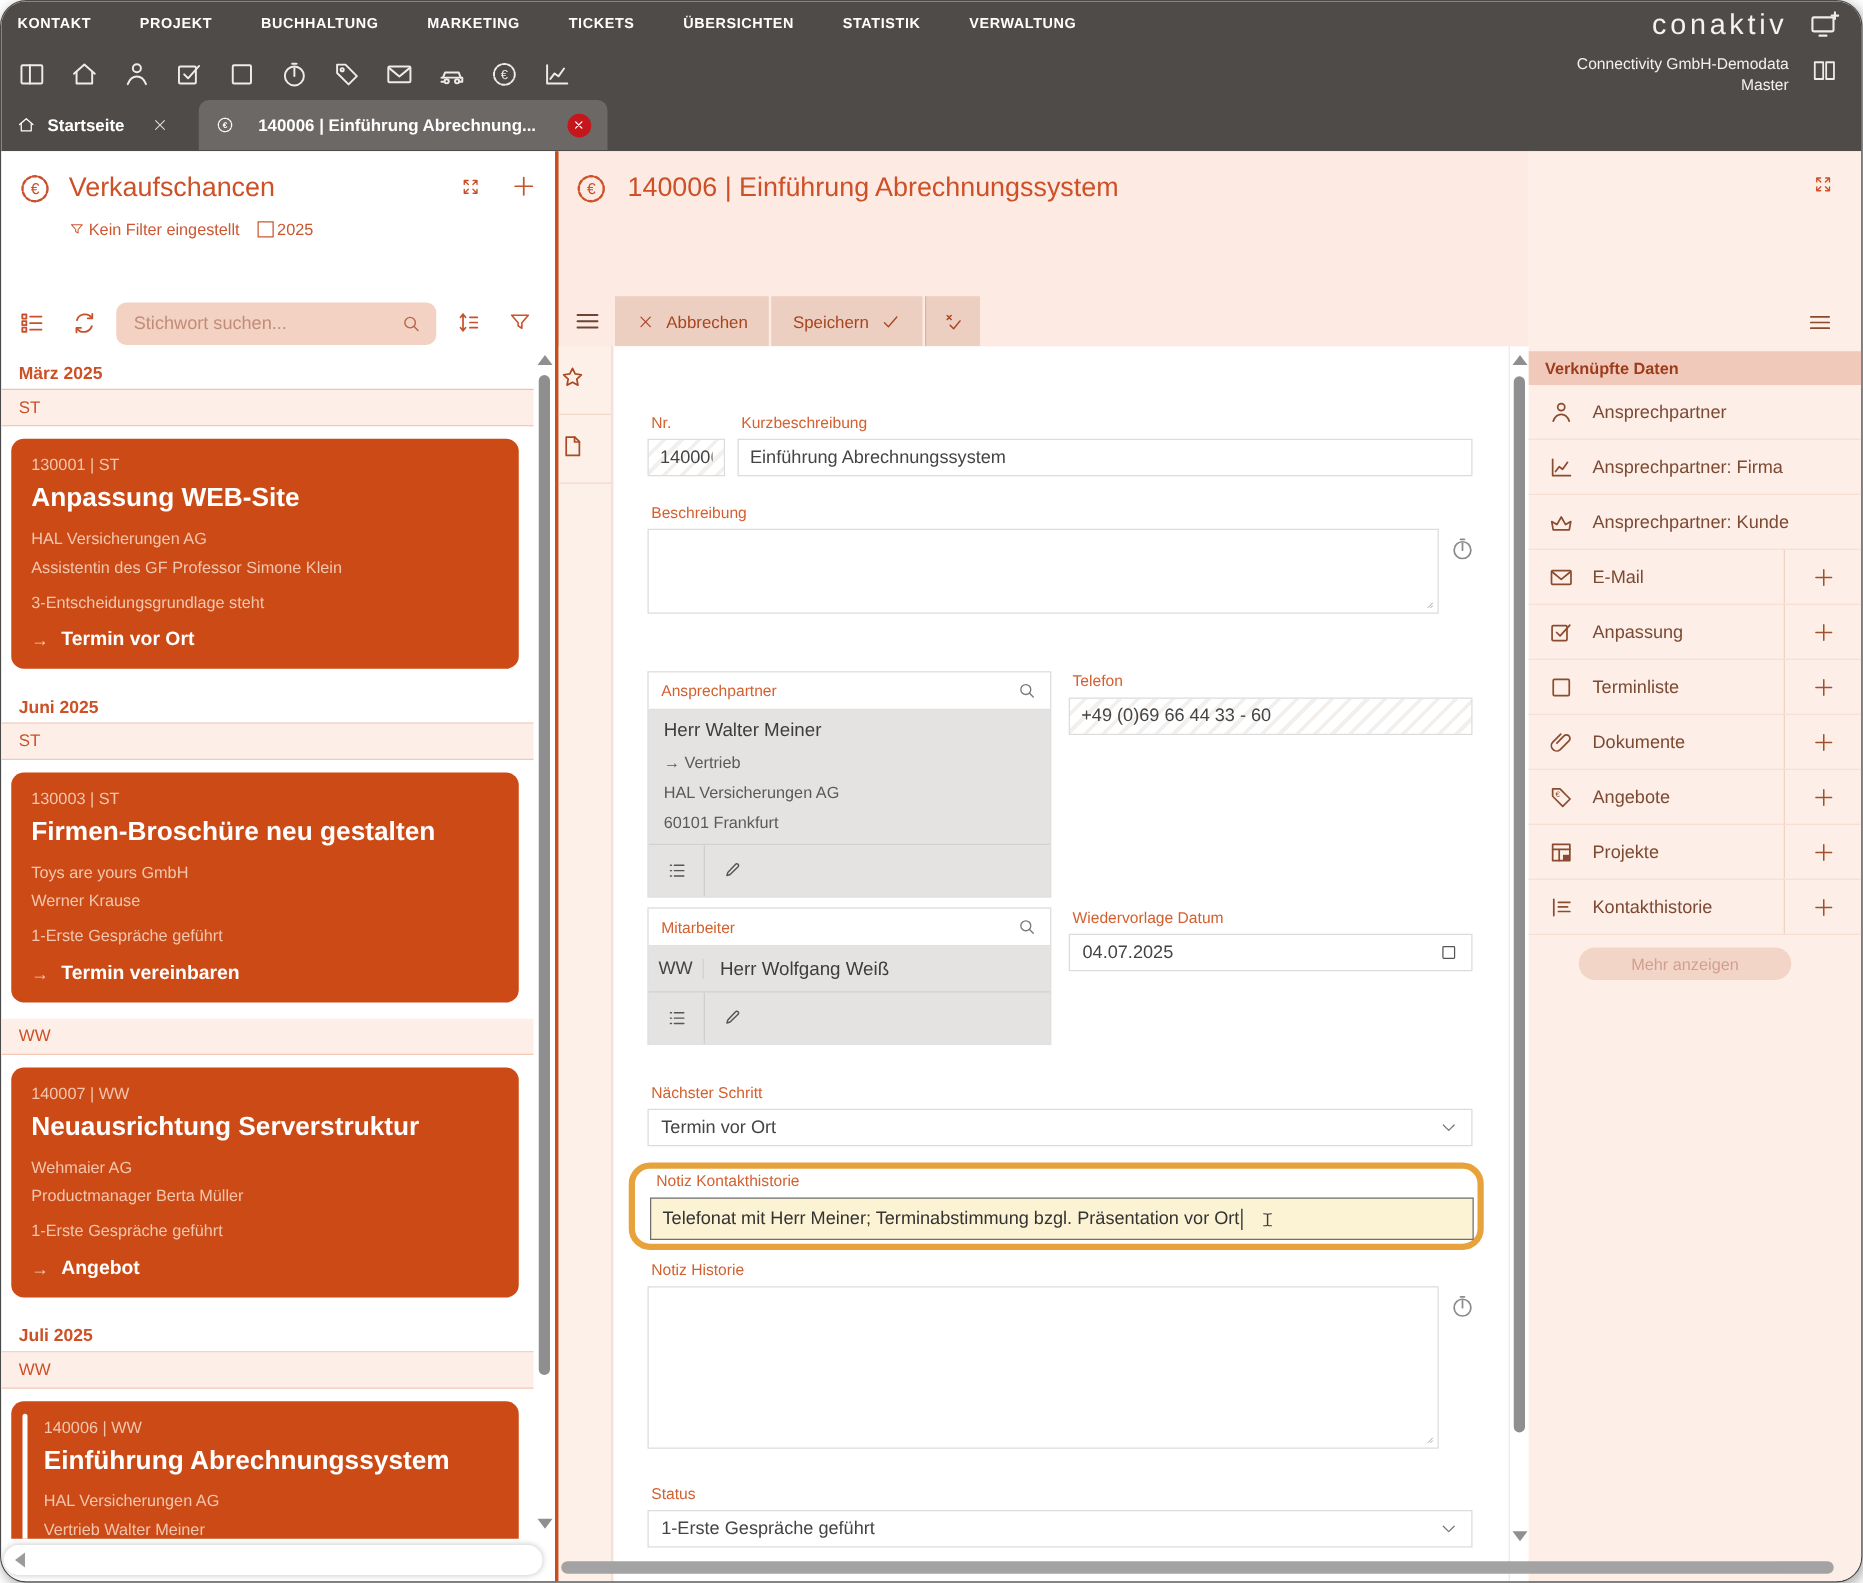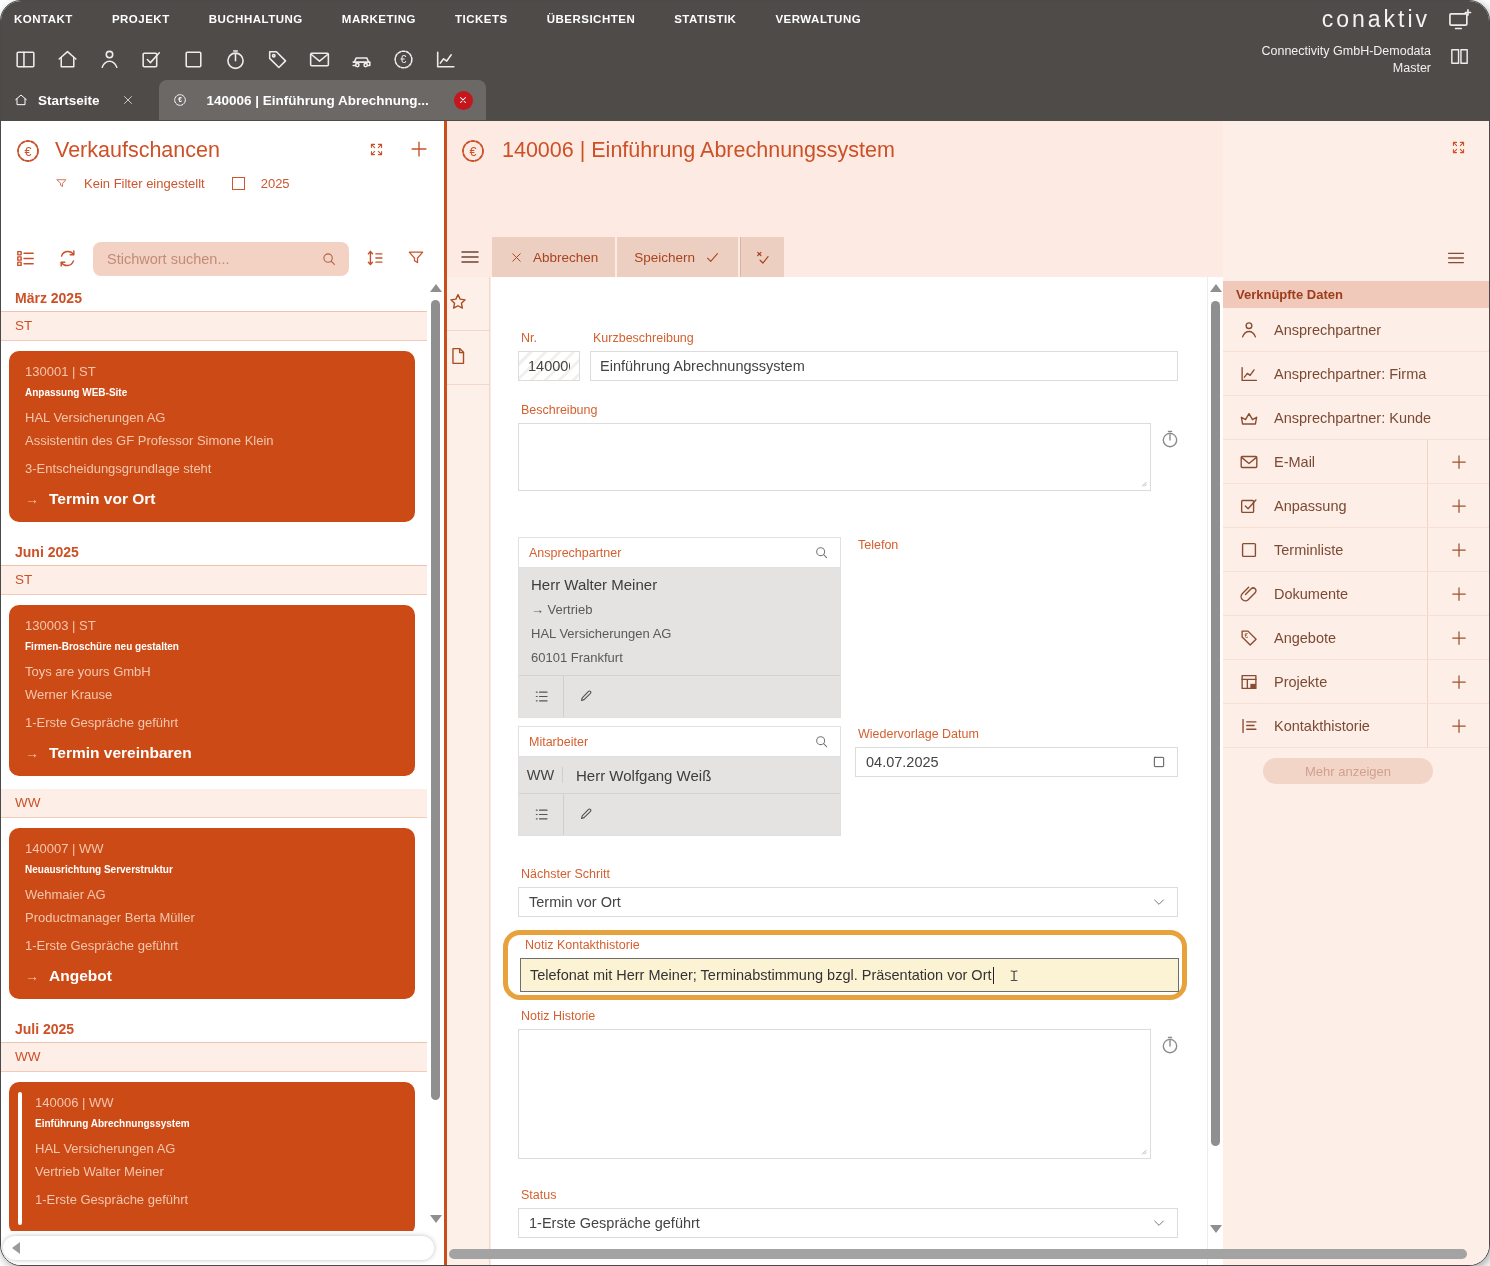--- a/index.html
+++ b/index.html
@@ -32,21 +32,21 @@
   
   .ic { display:inline-block; }
   .ic svg { width:100%; height:100%; display:block; }
 
   
   .left-panel { position:absolute; left:0; top:120px; width:443px; bottom:0; background:#fff; }
   .lp-badge { position:absolute; left:12px; top:15px; width:30px; height:30px; color:#c8502a; }
   .lp-title { position:absolute; left:54px; top:17px; font-size:21.5px; color:#cd5026; }
   .lp-expand { position:absolute; left:367px; top:20px; width:17px; height:17px; color:#c8502a; }
   .lp-plus { position:absolute; left:407px; top:17px; width:22px; height:22px; color:#c8502a; }
-  .lp-filterrow { position:absolute; left:54px; top:55px; display:flex; align-items:center; gap:16px; color:#cd5630; font-size:13px; }
+  .lp-filterrow { position:absolute; left:54px; top:55px; display:flex; align-items:center; gap:3px; color:#cd5630; font-size:13px; }
   .lp-funnel-sm { width:13px; height:13px; color:#cd5630; }
   .lp-checkbox { width:13px; height:13px; border:1.5px solid #cd5630; margin-left:11px; }
   .lp-toolbar { position:absolute; top:118px; left:0; right:17px; height:40px; }
   .lp-kanban { position:absolute; left:13px; top:8px; width:23px; height:23px; color:#c8502a; }
   .lp-refresh { position:absolute; left:55px; top:8px; width:23px; height:23px; color:#c8502a; }
   .lp-search { position:absolute; left:92px; top:3px; width:256px; height:34px; background:#f3d1c3; border-radius:8px; border:none; }
   .lp-search input { position:absolute; inset:0; background:transparent; border:none; outline:none; padding:0 40px 0 14px;
                      font-size:14.5px; color:#7a4a36; font-family:"Liberation Sans",sans-serif; }
   .lp-search input::placeholder { color:#c28d77; opacity:1; }
   .lp-search .ic { position:absolute; right:11px; top:8px; width:18px; height:18px; color:#b5664a; }
@@ -54,21 +54,21 @@
   .lp-funnel { position:absolute; left:405px; top:9px; width:20px; height:20px; color:#c8502a; }
 
   .lp-list { position:absolute; top:160px; left:0; right:17px; bottom:34px; overflow:hidden; }
   .lp-month { padding:9px 0 5px 14px; font-size:14px; font-weight:bold; color:#cd5026; border-bottom:1px solid #eec3ae; }
   .lp-section { height:29px; line-height:28px; padding-left:14px; font-size:13.5px; color:#cd5026;
                 background:#fdefe8; border-bottom:1px solid #f2cab6; }
   .lp-card { position:relative; margin:10px 12px 13px 8px; background:#cc4a15; border-radius:10px; padding:13px 16px 14px 16px; color:#fff; cursor:pointer; }
   .lp-card.selected { padding-left:26px; }
   .lp-card.selected::before { content:''; position:absolute; left:9px; top:10px; bottom:10px; width:4px; background:#fff; border-radius:2px; }
   .c-code { font-size:13px; color:#f3c6ae; margin-bottom:8px; }
-  .c-title { font-size:10px; font-weight:bold; margin-bottom:12px; }
+  .c-title { font-size:21px; font-weight:bold; margin-bottom:12px; }
   .c-company { font-size:13px; color:#f3c6ae; margin-bottom:8px; }
   .c-contact { font-size:13px; color:#f3c6ae; margin-bottom:13px; }
   .c-status { font-size:13px; color:#f3c6ae; margin-bottom:14px; }
   .c-next { font-size:15.5px; font-weight:bold; display:flex; align-items:center; gap:10px; }
   .c-arrow { color:#f3c6ae; font-weight:normal; font-size:14px; }
 
   .lp-vscroll { position:absolute; right:2px; top:163px; bottom:42px; width:13px; }
   .tri-up { width:0; height:0; border-left:6px solid transparent; border-right:6px solid transparent; border-bottom:8px solid #8f8f8f; margin:0 auto; }
   .tri-down { width:0; height:0; border-left:6px solid transparent; border-right:6px solid transparent; border-top:8px solid #8f8f8f; margin:0 auto; }
   .lp-thumb { position:absolute; top:16px; left:2px; width:9px; height:800px; background:#8f8f8f; border-radius:5px; }
@@ -531,20 +531,21 @@
               <span class="ic">
                 <svg viewBox="0 0 24 24" fill="none" stroke="currentColor" stroke-width="1.5" stroke-linecap="round" stroke-linejoin="round" width="100%" height="100%">
                   <path d="M7 17l.9-3.2 7.9-8.2a1.7 1.7 0 0 1 2.5 2.4l-8.1 8z"></path>
                 </svg>
               </span>
             </div>
         </div>
       </div>
 
       <div class="flabel" style="left:367px; top:261px;">Telefon</div>
+      <input class="finput hatch" style="left: 364px; top: 281px; width: 323px;" readonly="" value="+49 (0)69 66 44 33 - 60">
 
       <div class="widget" style="left:27px; top:449px;">
         <div class="w-head">
           <span class="flabel-in">Mitarbeiter</span>
           <span class="ic">
               <svg viewBox="0 0 24 24" fill="none" stroke="currentColor" stroke-width="1.5" stroke-linecap="round" stroke-linejoin="round" width="100%" height="100%">
                 <circle cx="10.8" cy="10.8" r="5.6"></circle>
                 <path d="M15 15l4.2 4.2"></path>
               </svg>
             </span>

